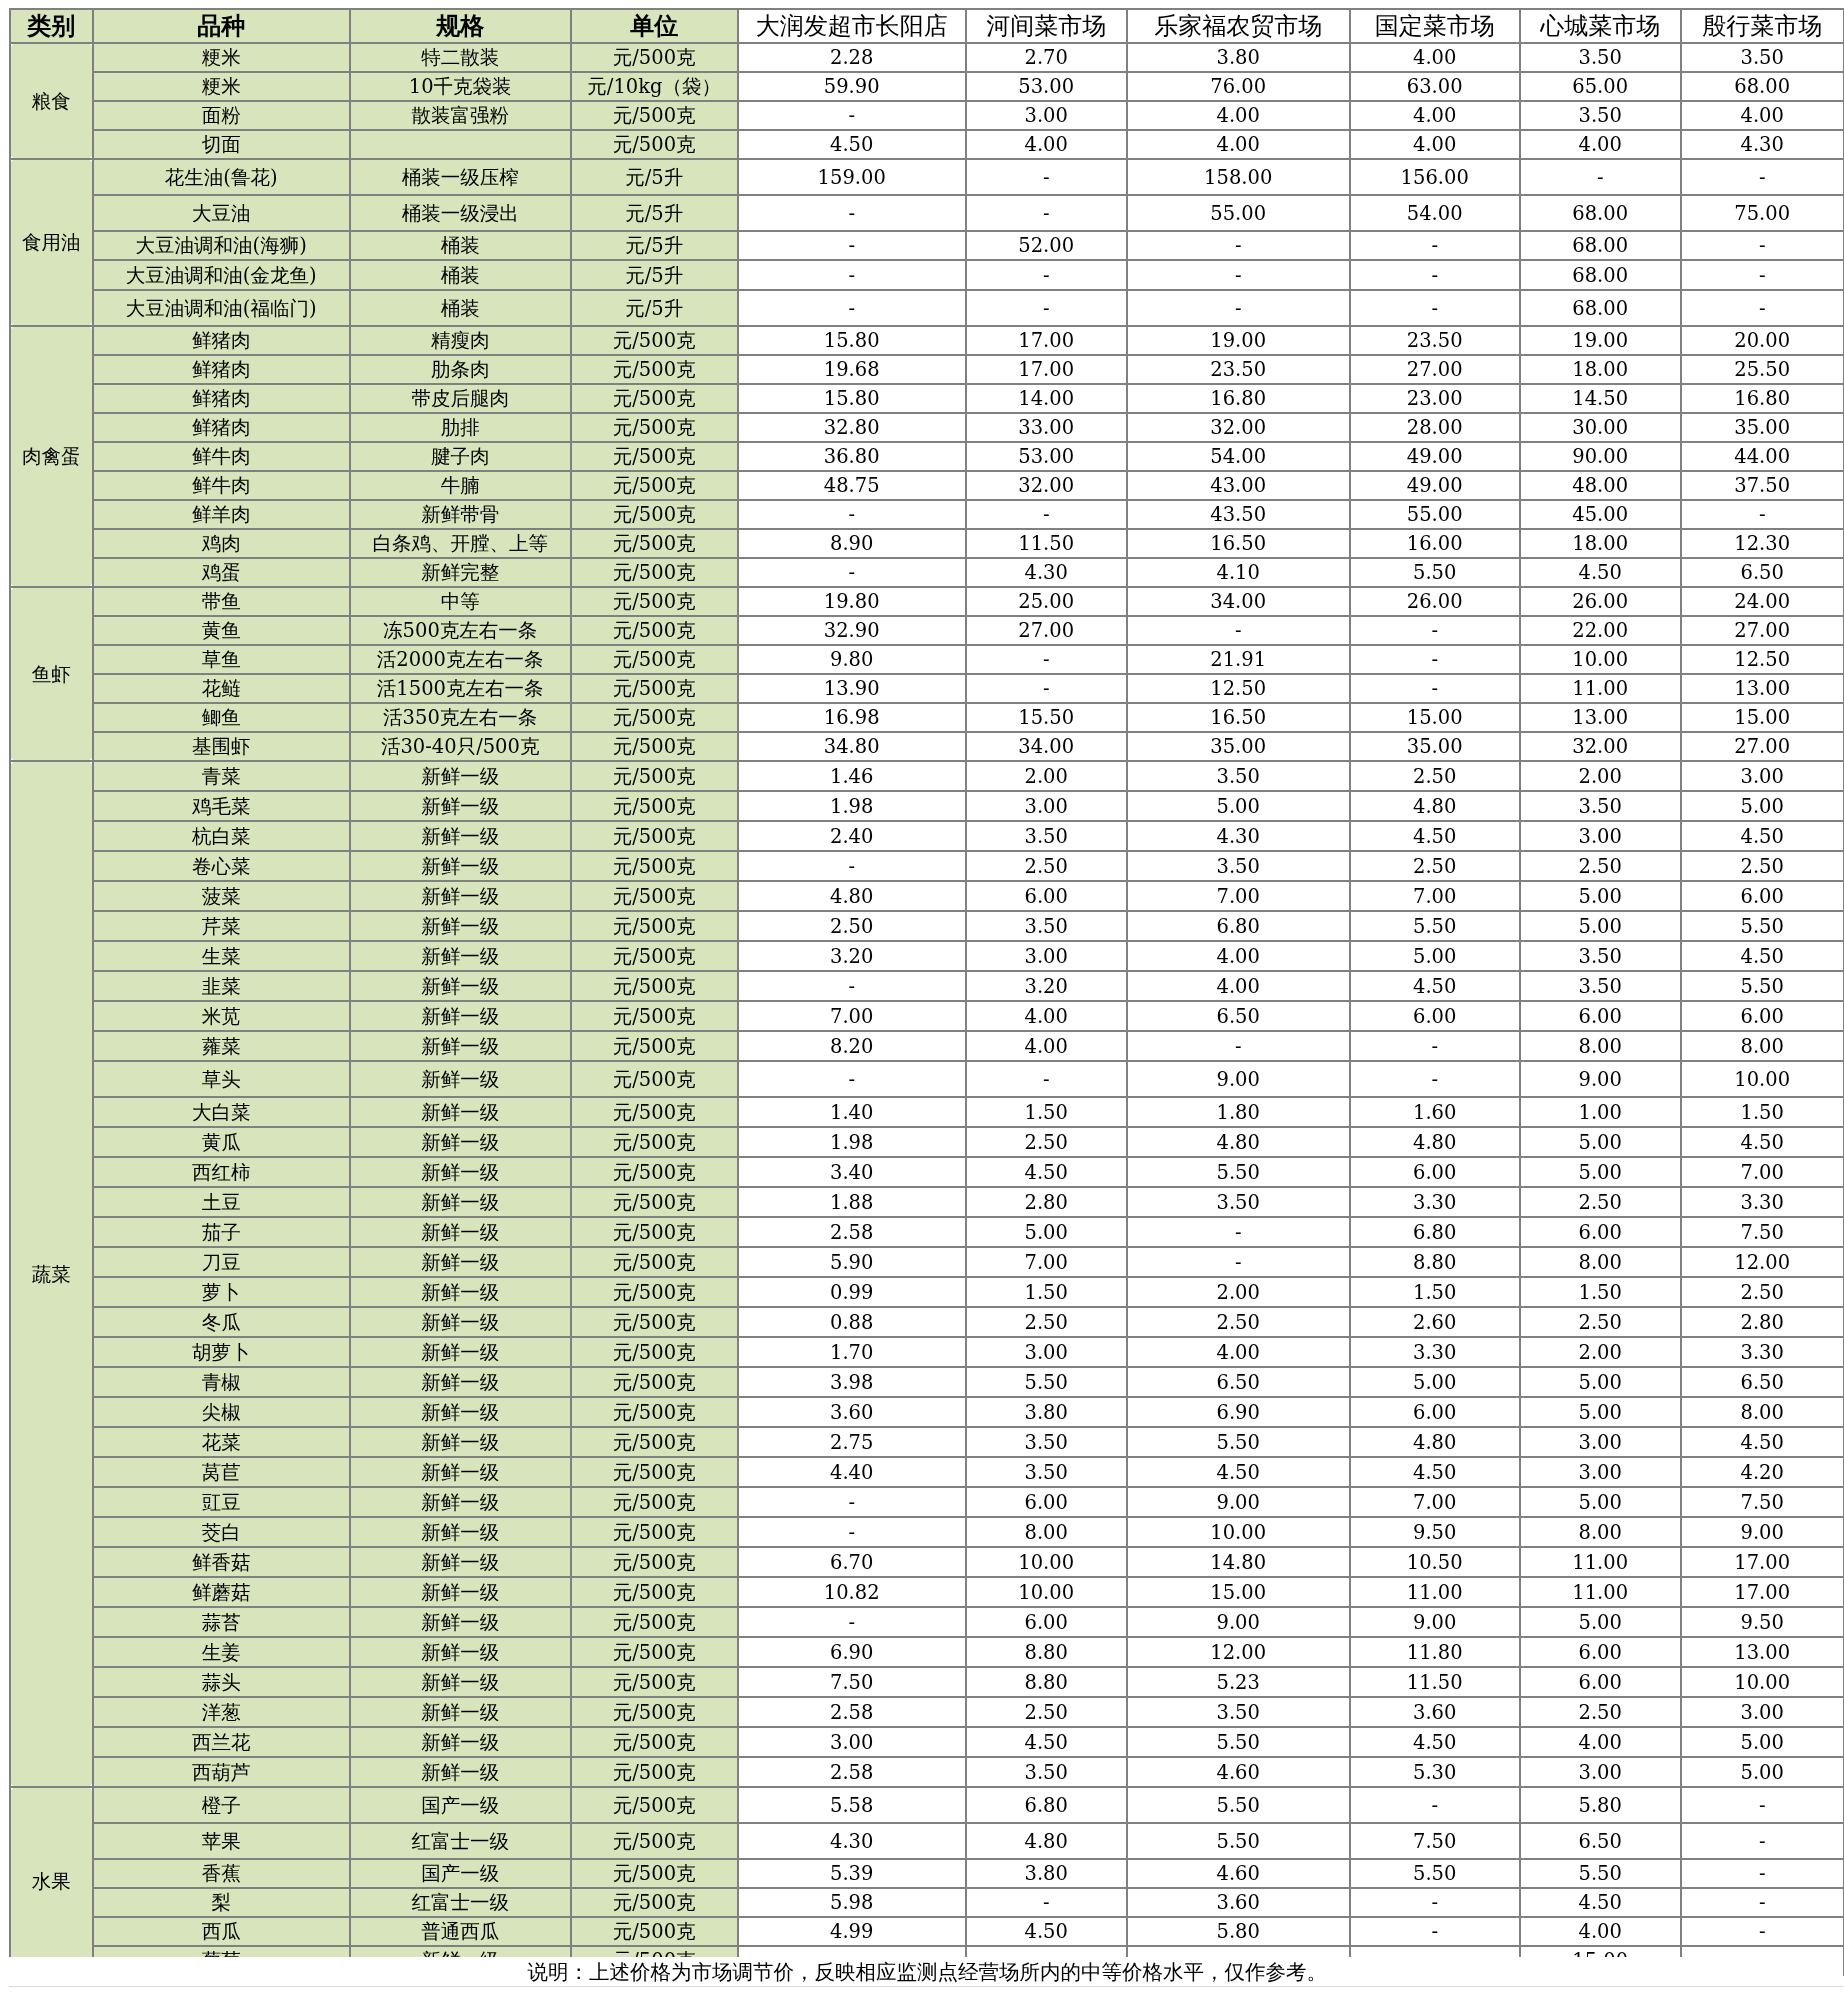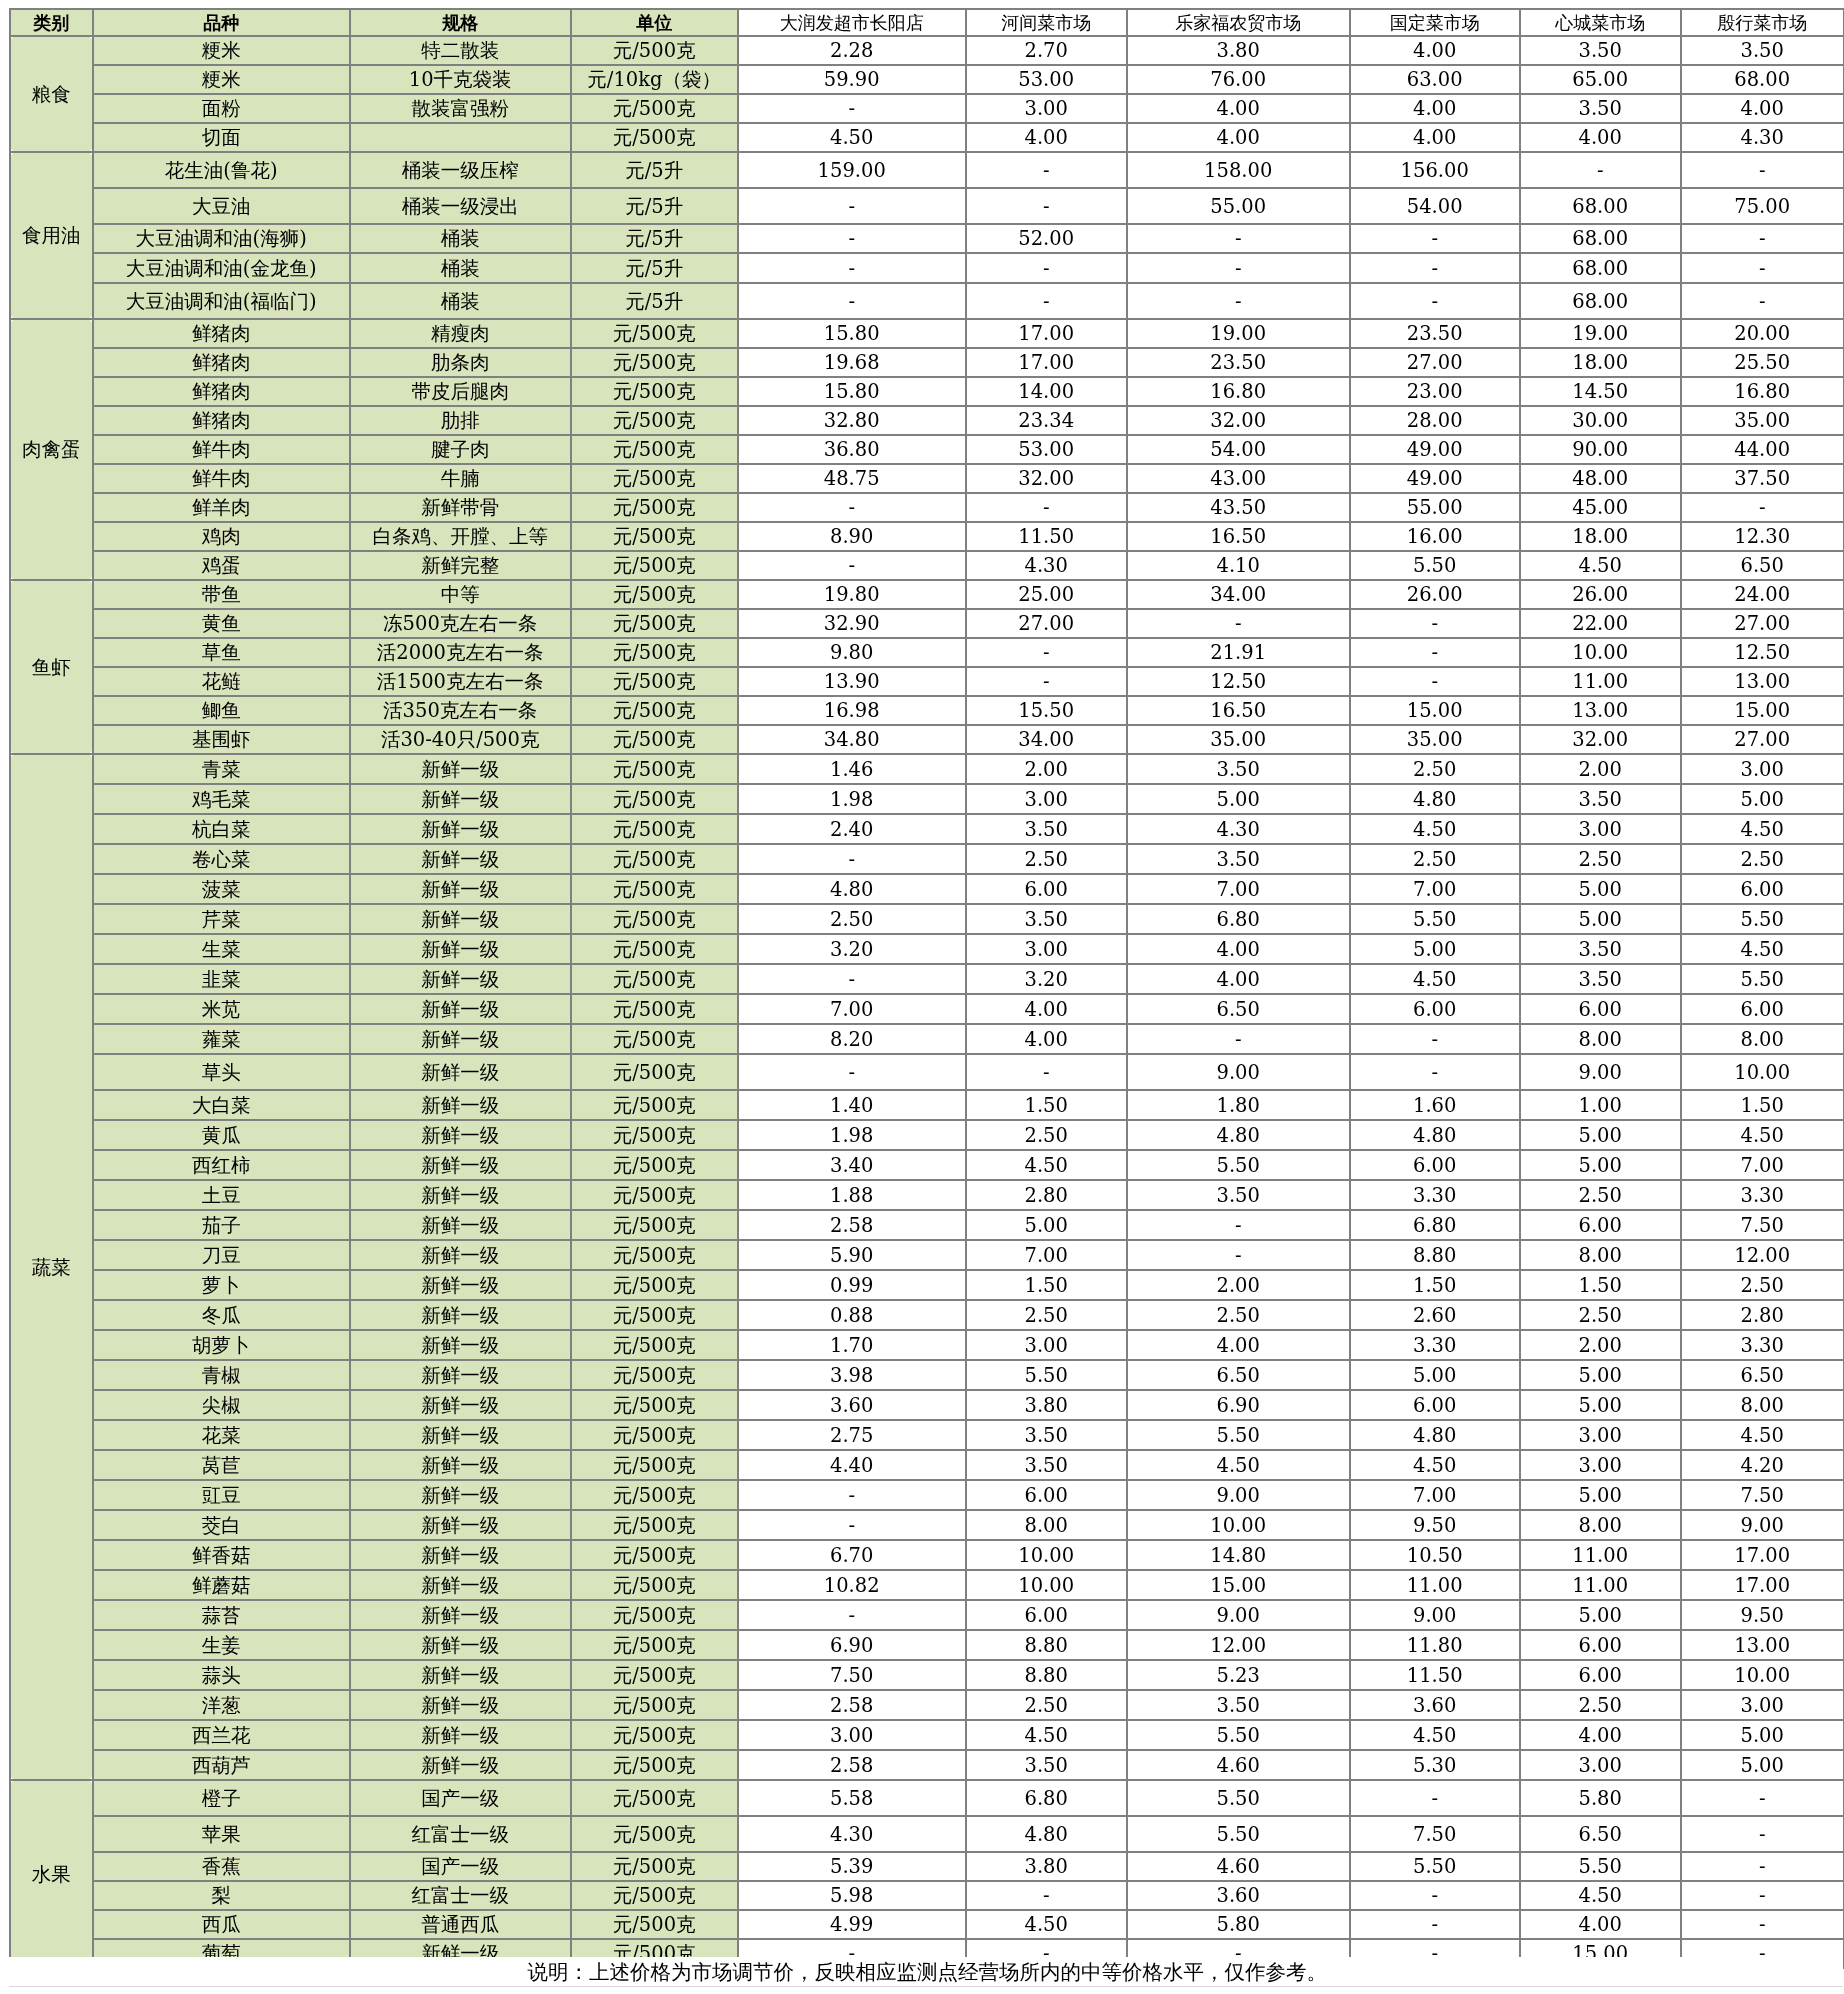--- a/index.html
+++ b/index.html
@@ -2,21 +2,21 @@
 <html style="font-size:8.7px"><head>
 <meta charset="utf-8">
 <style>
   html, body { margin: 0; padding: 0; background: #ffffff; }
   body { width: 1845px; height: 1995px; position: relative; overflow: hidden;
          font-family: "DejaVu Serif", "Liberation Serif", serif; color: #000; }
   #sheet { position: absolute; left: 8.7px; top: 8px; width: 1834px; }
   table { border-collapse: collapse; table-layout: fixed; width: 1834px; }
   td, th { border: 2.7px solid #808080; text-align: center; vertical-align: middle;
            padding: 0; font-size: 19.5px; font-weight: normal; white-space: nowrap; overflow: hidden; }
-  th { height: 25px; font-size: 18px; }
+  th { height: 25px; font-size: 24px; }
   th.g { background: #D8E4BC; font-weight: bold; }
   th.w { background: #ffffff; }
   td.g { background: #D8E4BC; }
   td.w { background: #ffffff; font-family: "DejaVu Serif", "Liberation Serif", serif; }
   td.cat { font-size: 19.5px; border-radius: 7px; }
   tr.r { height: 29px; }
   tr.r.tall { height: 36px; }
   tr.r.mid { height: 30px; }
   .note { position: absolute; left: 8.7px; top: 1957px; width: 1834px; height: 30px;
           border-bottom: 1.6px solid #d9d9d9; font-size: 20.5px; line-height: 30px; padding-left: 3.2px; box-sizing: border-box;
@@ -187,21 +187,21 @@
           <td class="w">16.80</td>
           <td class="w">23.00</td>
           <td class="w">14.50</td>
           <td class="w">16.80</td>
         </tr>
         <tr class="r">
           <td class="g">鲜猪肉</td>
           <td class="g">肋排</td>
           <td class="g">元/500克</td>
           <td class="w">32.80</td>
-          <td class="w">23.34</td>
+          <td class="w">33.00</td>
           <td class="w">32.00</td>
           <td class="w">28.00</td>
           <td class="w">30.00</td>
           <td class="w">35.00</td>
         </tr>
         <tr class="r">
           <td class="g">鲜牛肉</td>
           <td class="g">腱子肉</td>
           <td class="g">元/500克</td>
           <td class="w">36.80</td>

